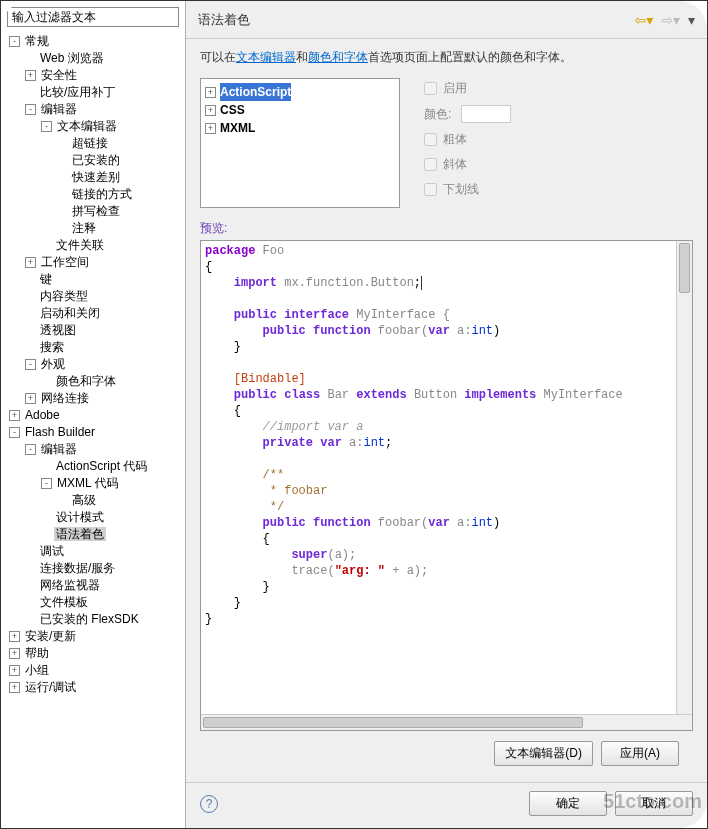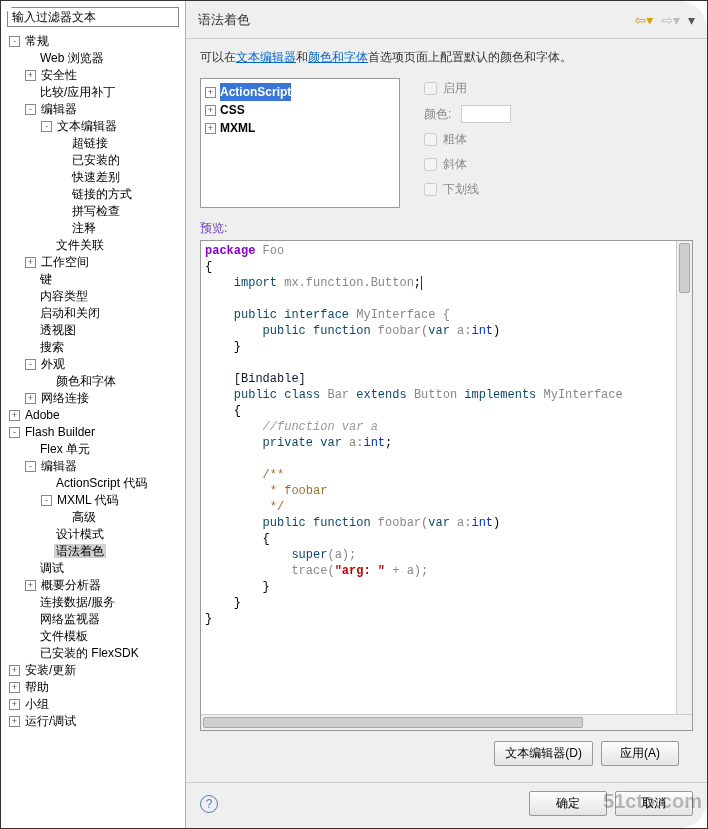--- a/index.html
+++ b/index.html
@@ -35,27 +35,27 @@
 .lang-selected { background: #3875d7; color: #fff; }
 .options-col { display: flex; flex-direction: column; gap: 8px; padding-top: 2px; }
 .chk-row { display: flex; align-items: center; gap: 6px; color: #888; }
 .chk-row input { margin: 0; }
 .color-row { display: flex; align-items: center; gap: 10px; color: #888; }
 .color-swatch { width: 50px; height: 18px; border: 1px solid #ccc; background: #fff; }
 .preview-label { color: #6b3fb5; font-size: 12px; margin: 2px 0 3px 0; }
 .preview-box { flex: 1; background: #fff; border: 1px solid #999; overflow: auto; position: relative; font-family: "Consolas","Courier New",monospace; font-size: 12px; line-height: 16px; }
 .preview-inner { padding: 2px 4px; }
 .kw-pkg { color: #8800cc; font-weight: bold; }
-.kw { color: #0c4a6e; font-weight: normal; }
+.kw { color: #6d28d9; font-weight: bold; }
 .kw-l { color: #0033cc; }
 .cls { color: #888; }
 .comment { color: #999; font-style: italic; }
 .doccom { color: #a07030; }
 .str { color: #c00000; font-weight: bold; }
-.meta { color: #0f172a; }
+.meta { color: #c2410c; }
 .footer-row { display: flex; justify-content: flex-end; gap: 8px; padding: 10px 14px 6px; }
 .bottom-bar { display: flex; justify-content: space-between; align-items: center; padding: 8px 14px 12px; border-top: 1px solid #ccc; background: #EFEFEF; }
 .btn { min-width: 78px; padding: 3px 10px; background: linear-gradient(#fdfdfd,#e4e4e4); border: 1px solid #999; border-radius: 2px; font-size: 12px; cursor: pointer; }
 .help-icon { width: 18px; height: 18px; border: 1.5px solid #5a7ab0; color: #5a7ab0; border-radius: 50%; display: flex; align-items: center; justify-content: center; font-size: 12px; cursor: pointer; }
 .scroll-v { position: absolute; right: 0; top: 0; bottom: 16px; width: 16px; background: #efefef; border-left: 1px solid #ccc; }
 .scroll-h { position: absolute; left: 0; right: 0; bottom: 0; height: 16px; background: #efefef; border-top: 1px solid #ccc; }
 .scroll-thumb-v { position: absolute; top: 2px; left: 2px; right: 2px; height: 50px; background: #cfcfcf; border: 1px solid #aaa; border-radius: 2px; }
 .scroll-thumb-h { position: absolute; left: 2px; top: 2px; bottom: 2px; width: 380px; background: #cfcfcf; border: 1px solid #aaa; border-radius: 2px; }
 .watermark { position: absolute; right: 6px; bottom: 16px; color: rgba(0,0,0,0.25); font-size: 20px; font-weight: bold; pointer-events: none; }
 .cursor-caret { display:inline-block; width:0; height:14px; border-left:1px solid #333; vertical-align: middle; }
@@ -86,29 +86,27 @@
           <div class="tree-node"><span class="tree-indent" style="width: 22px;"></span><span class="tree-toggle-empty"></span><span class="tree-label">键</span></div>
           <div class="tree-node"><span class="tree-indent" style="width: 22px;"></span><span class="tree-toggle-empty"></span><span class="tree-label">内容类型</span></div>
           <div class="tree-node"><span class="tree-indent" style="width: 22px;"></span><span class="tree-toggle-empty"></span><span class="tree-label">启动和关闭</span></div>
           <div class="tree-node"><span class="tree-indent" style="width: 22px;"></span><span class="tree-toggle-empty"></span><span class="tree-label">透视图</span></div>
           <div class="tree-node"><span class="tree-indent" style="width: 22px;"></span><span class="tree-toggle-empty"></span><span class="tree-label">搜索</span></div>
           <div class="tree-node"><span class="tree-indent" style="width: 22px;"></span><span class="tree-toggle">-</span><span class="tree-label">外观</span></div>
           <div class="tree-node"><span class="tree-indent" style="width: 38px;"></span><span class="tree-toggle-empty"></span><span class="tree-label">颜色和字体</span></div>
           <div class="tree-node"><span class="tree-indent" style="width: 22px;"></span><span class="tree-toggle">+</span><span class="tree-label">网络连接</span></div>
           <div class="tree-node"><span class="tree-indent" style="width: 6px;"></span><span class="tree-toggle">+</span><span class="tree-label">Adobe</span></div>
           <div class="tree-node"><span class="tree-indent" style="width: 6px;"></span><span class="tree-toggle">-</span><span class="tree-label">Flash Builder</span></div>
-          <div class="tree-node"><span class="tree-indent" style="width: 22px;"></span><span class="tree-toggle-empty"></span><span class="tree-label">Flex 单元</span></div>
           <div class="tree-node"><span class="tree-indent" style="width: 22px;"></span><span class="tree-toggle">-</span><span class="tree-label">编辑器</span></div>
           <div class="tree-node"><span class="tree-indent" style="width: 38px;"></span><span class="tree-toggle-empty"></span><span class="tree-label">ActionScript 代码</span></div>
           <div class="tree-node"><span class="tree-indent" style="width: 38px;"></span><span class="tree-toggle">-</span><span class="tree-label">MXML 代码</span></div>
           <div class="tree-node"><span class="tree-indent" style="width: 54px;"></span><span class="tree-toggle-empty"></span><span class="tree-label">高级</span></div>
           <div class="tree-node"><span class="tree-indent" style="width: 38px;"></span><span class="tree-toggle-empty"></span><span class="tree-label">设计模式</span></div>
           <div class="tree-node"><span class="tree-indent" style="width: 38px;"></span><span class="tree-toggle-empty"></span><span class="tree-label tree-selected">语法着色</span></div>
           <div class="tree-node"><span class="tree-indent" style="width: 22px;"></span><span class="tree-toggle-empty"></span><span class="tree-label">调试</span></div>
-          <div class="tree-node"><span class="tree-indent" style="width: 22px;"></span><span class="tree-toggle">+</span><span class="tree-label">概要分析器</span></div>
           <div class="tree-node"><span class="tree-indent" style="width: 22px;"></span><span class="tree-toggle-empty"></span><span class="tree-label">连接数据/服务</span></div>
           <div class="tree-node"><span class="tree-indent" style="width: 22px;"></span><span class="tree-toggle-empty"></span><span class="tree-label">网络监视器</span></div>
           <div class="tree-node"><span class="tree-indent" style="width: 22px;"></span><span class="tree-toggle-empty"></span><span class="tree-label">文件模板</span></div>
           <div class="tree-node"><span class="tree-indent" style="width: 22px;"></span><span class="tree-toggle-empty"></span><span class="tree-label">已安装的 FlexSDK</span></div>
           <div class="tree-node"><span class="tree-indent" style="width: 6px;"></span><span class="tree-toggle">+</span><span class="tree-label">安装/更新</span></div>
           <div class="tree-node"><span class="tree-indent" style="width: 6px;"></span><span class="tree-toggle">+</span><span class="tree-label">帮助</span></div>
           <div class="tree-node"><span class="tree-indent" style="width: 6px;"></span><span class="tree-toggle">+</span><span class="tree-label">小组</span></div>
           <div class="tree-node"><span class="tree-indent" style="width: 6px;"></span><span class="tree-toggle">+</span><span class="tree-label">运行/调试</span></div>
         </div>
     </div>
@@ -174,21 +172,21 @@
 <div>{</div>
 <div>&nbsp;&nbsp;&nbsp;&nbsp;<span class="kw">import</span><span class="cls"> mx.function.Button</span>;<span class="cursor-caret"></span></div>
 <div>&nbsp;</div>
 <div>&nbsp;&nbsp;&nbsp;&nbsp;<span class="kw">public</span> <span class="kw">interface</span><span class="cls"> MyInterface {</span></div>
 <div>&nbsp;&nbsp;&nbsp;&nbsp;&nbsp;&nbsp;&nbsp;&nbsp;<span class="kw">public</span> <span class="kw">function</span><span class="cls"> foobar(</span><span class="kw">var</span><span class="cls"> a:</span><span class="kw-l">int</span><span>)</span></div>
 <div>&nbsp;&nbsp;&nbsp;&nbsp;<span>}</span></div>
 <div>&nbsp;</div>
 <div>&nbsp;&nbsp;&nbsp;&nbsp;<span class="meta">[Bindable]</span></div>
 <div>&nbsp;&nbsp;&nbsp;&nbsp;<span class="kw">public</span> <span class="kw">class</span><span class="cls"> Bar </span><span class="kw">extends</span><span class="cls"> Button </span><span class="kw">implements</span><span class="cls"> MyInterface</span></div>
 <div>&nbsp;&nbsp;&nbsp;&nbsp;<span>{</span></div>
-<div>&nbsp;&nbsp;&nbsp;&nbsp;&nbsp;&nbsp;&nbsp;&nbsp;<span class="comment">//function var a</span></div>
+<div>&nbsp;&nbsp;&nbsp;&nbsp;&nbsp;&nbsp;&nbsp;&nbsp;<span class="comment">//import var a</span></div>
 <div>&nbsp;&nbsp;&nbsp;&nbsp;&nbsp;&nbsp;&nbsp;&nbsp;<span class="kw">private</span> <span class="kw">var</span><span class="cls"> a:</span><span class="kw-l">int</span>;</div>
 <div>&nbsp;</div>
 <div>&nbsp;&nbsp;&nbsp;&nbsp;&nbsp;&nbsp;&nbsp;&nbsp;<span class="doccom">/**</span></div>
 <div>&nbsp;&nbsp;&nbsp;&nbsp;&nbsp;&nbsp;&nbsp;&nbsp;<span class="doccom"> * foobar</span></div>
 <div>&nbsp;&nbsp;&nbsp;&nbsp;&nbsp;&nbsp;&nbsp;&nbsp;<span class="doccom"> */</span></div>
 <div>&nbsp;&nbsp;&nbsp;&nbsp;&nbsp;&nbsp;&nbsp;&nbsp;<span class="kw">public</span> <span class="kw">function</span><span class="cls"> foobar(</span><span class="kw">var</span><span class="cls"> a:</span><span class="kw-l">int</span><span>)</span></div>
 <div>&nbsp;&nbsp;&nbsp;&nbsp;&nbsp;&nbsp;&nbsp;&nbsp;<span>{</span></div>
 <div>&nbsp;&nbsp;&nbsp;&nbsp;&nbsp;&nbsp;&nbsp;&nbsp;&nbsp;&nbsp;&nbsp;&nbsp;<span class="kw">super</span><span class="cls">(a);</span></div>
 <div>&nbsp;&nbsp;&nbsp;&nbsp;&nbsp;&nbsp;&nbsp;&nbsp;&nbsp;&nbsp;&nbsp;&nbsp;<span class="cls">trace(</span><span class="str">"arg: "</span><span class="cls"> + a);</span></div>
 <div>&nbsp;&nbsp;&nbsp;&nbsp;&nbsp;&nbsp;&nbsp;&nbsp;<span>}</span></div>

